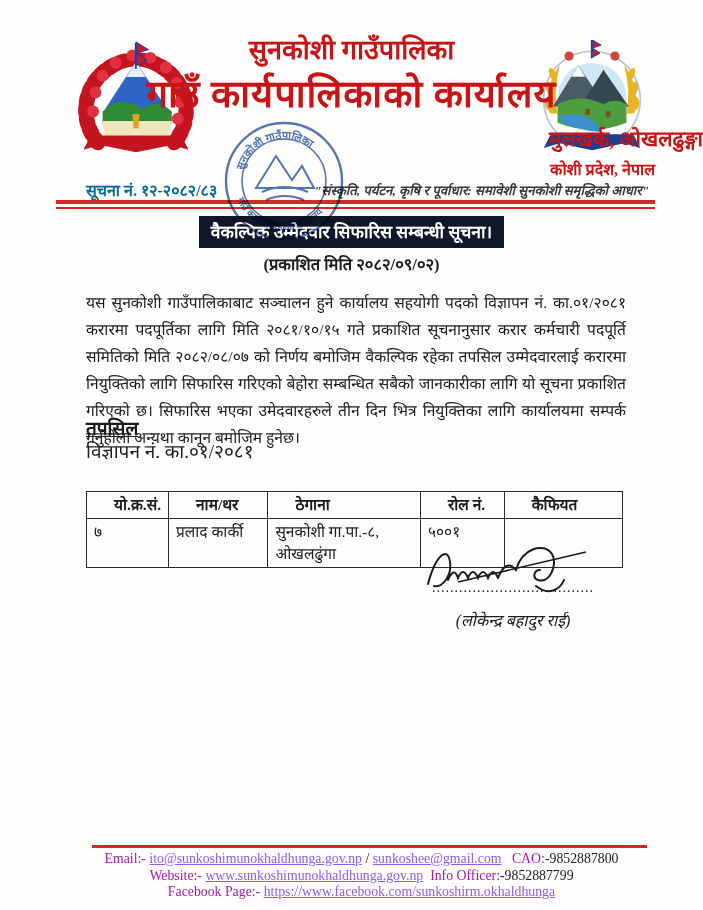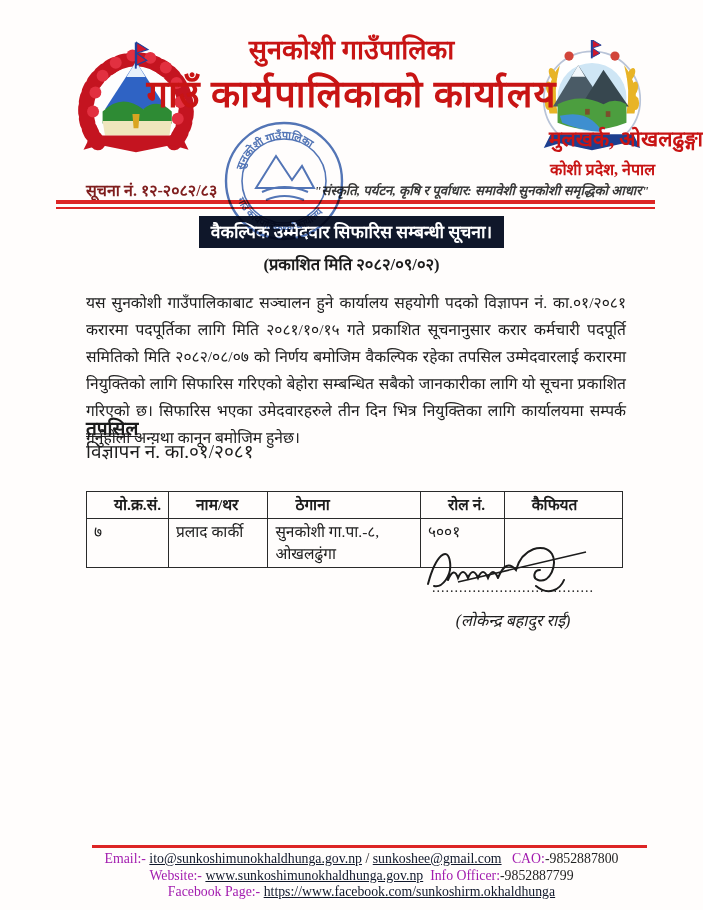--- a/index.html
+++ b/index.html
@@ -11,21 +11,21 @@
     color:#1c1c1c;
   }
   
   .hdr-title { position:absolute; left:0; width:100%; text-align:center; color:#c81414; font-weight:bold; }
   .t1 { top:30px; font-size:27px; }
   .t2 { top:66px; font-size:38px; letter-spacing:1px; }
   .t3 { top:124px; font-size:21px;text-align:right; }
   .emblem-left  { position:absolute; left:76px;  top:40px; width:120px; height:136px; }
   .emblem-right { position:absolute; left:534px; top:40px; width:116px; height:124px; }
   .province { position:absolute; right:48px; top:158px; color:#c81414; font-weight:bold; font-size:16px; }
-  .notice-no { position:absolute; left:86px; top:179px; color:#7f1d1d; font-weight:bold; font-size:16px; }
+  .notice-no { position:absolute; left:86px; top:179px; color:#0369a1; font-weight:bold; font-size:16px; }
   .slogan { position:absolute; right:54px; top:181px; color:#3a3a3a; font-weight:bold; font-style:italic; font-size:13.2px; }
   .rule-thick { position:absolute; left:56px; right:48px; top:200px; height:4px; background:#dd2525; }
   .rule-thin  { position:absolute; left:56px; right:48px; top:207px; height:1.6px; background:#dd2525; }
   .stamp { position:absolute; left:222px; top:116px; width:124px; height:130px; opacity:.88; mix-blend-mode:multiply; z-index:6; }
   
   .title-wrap { position:absolute; left:0; top:216px; width:100%; text-align:center; }
   .title-bar { display:inline-block; background:#0f172a; color:#fff; font-weight:bold; font-size:17.5px; padding:3px 12px 5px; }
   .pub-date { position:absolute; left:0; top:252px; width:100%; text-align:center; font-size:16.5px; font-weight:600; }
   .body-par {
     position:absolute; left:86px; top:281px; width:540px;
@@ -48,21 +48,21 @@
   
   .sig-block { position:absolute; left:388px; top:548px; width:250px; text-align:center; }
   .sig-svg { position:absolute; left:30px; top:-8px; width:200px; height:62px; }
   .sig-dots { font-size:14px; letter-spacing:1px; color:#222; margin-top:32px; white-space:nowrap; overflow:hidden; }
   .sig-name { font-size:16px; margin-top:13px;font-style:italic; }
   .sig-title { font-size:16px; font-weight:bold; margin-top:4px; }
   
   .foot-rule { position:absolute; left:92px; right:56px; top:845px; height:3.4px; background:#dd2525; }
   .footer { position:absolute; left:50px; right:30px; top:851px; text-align:center; font-size:13.8px; line-height:16.5px; font-family:"Liberation Serif",serif; }
   .red { color:#a21caf; }
-  .lnk { color:#0f172a; text-decoration:underline;margin-top:20px; }
+  .lnk { color:#8b5cf6; text-decoration:underline;margin-top:20px; }
   .dark { color:#222; }
   .footer a { cursor:pointer; }
 </style>
 </head>
 <body>
 
 <div class="page">
 
   <svg class="emblem-left" viewBox="0 0 100 114">
     <circle cx="50" cy="52" r="40" fill="#fff"></circle>

